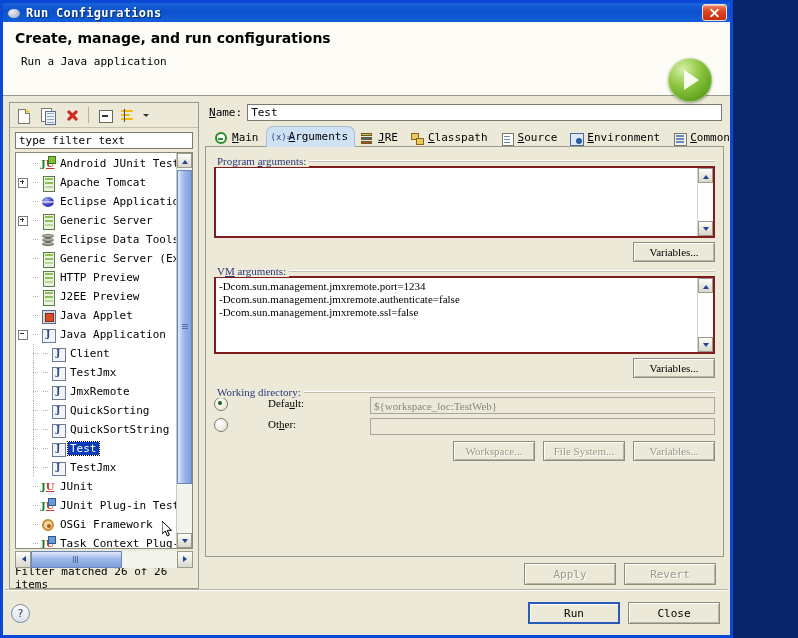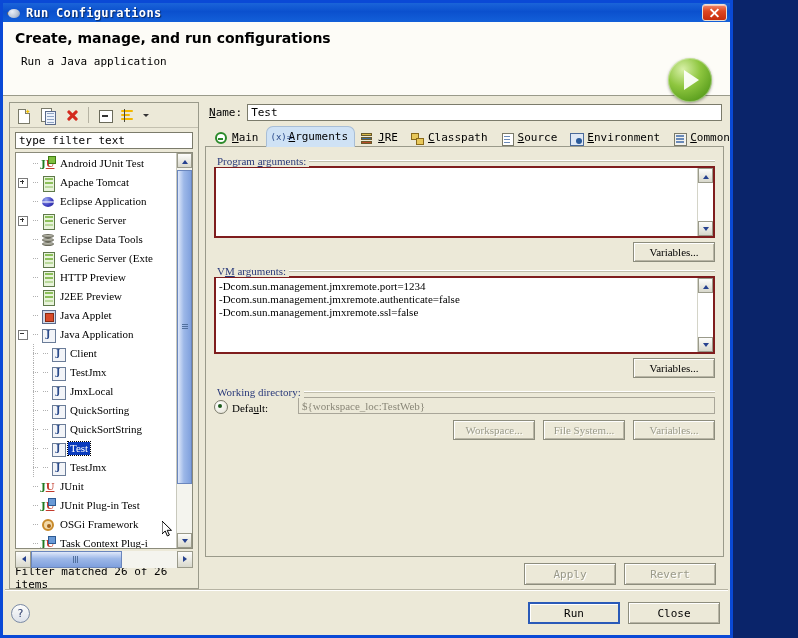--- a/index.html
+++ b/index.html
@@ -149,21 +149,21 @@
   }
   .dots:before{
     content:"";position:absolute;left:4px;top:9px;width:6px;height:1px;
     background:repeating-linear-gradient(to right,#b0b0b0 0 1px,transparent 1px 2px);
   }
   .dots.vert:after{
     content:"";position:absolute;left:4px;top:0;width:1px;height:19px;
     background:repeating-linear-gradient(to bottom,#b0b0b0 0 1px,transparent 1px 2px);
   }
   .ico{width:17px;flex:0 0 17px;height:17px;position:relative;margin-right:2px;}
-  .lbl{padding:0 2px;line-height:13px;font-family:Liberation Serif, serif;}
+  .lbl{padding:0 2px;line-height:13px;}
   .row.sel .lbl{background:#0a3bbd;color:#fff;outline:1px dotted #000;}
 
   
   .i-ju{position:absolute;left:2px;top:3px;font-size:10px;font-weight:bold;line-height:11px;
         font-family:"DejaVu Serif","Liberation Serif",serif;color:#1f7a1f;}
   .i-ju u{color:#c23a2b;}
   .i-badge{position:absolute;right:0px;top:1px;width:6px;height:6px;background:#d06a1a;border:1px solid #8a4410;}
   .i-badge.blue{background:#6a9ad6;border-color:#2d5a93;}
   .i-badge.grn{background:#7fbf3f;border-color:#3f7a15;}
   .i-server{position:absolute;left:4px;top:2px;width:10px;height:14px;background:#e8f3da;border:1px solid #5f7a4a;}
@@ -287,21 +287,21 @@
   .btn-row{display:flex;justify-content:flex-end;margin-top:4px;text-align:right;}
   .btn{
     min-width:82px;height:20px;padding:0 8px;
     background:#ece9d8;border:1px solid #8d8d7d;
     font-family:inherit;font-size:11px;color:#000;cursor:pointer;
     box-shadow:inset 1px 1px 0 #fff,inset -1px -1px 0 #b8b5a5;
     display:flex;align-items:center;justify-content:center;box-sizing:border-box;
   }
   .btn.dis{color:#9a9a8a;text-shadow:1px 1px 0 #fff;cursor:default;}
   .btn.def{border:2px solid #2a5ab8;box-shadow:inset 1px 1px 0 #fff;}
-  .radio-row{display:flex;align-items:flex-end;margin-bottom:4px;}
+  .radio-row{display:flex;align-items:flex-start;margin-bottom:4px;gap:36px;}
   .radio{
     width:12px;height:12px;border-radius:50%;flex:0 0 12px;
     border:1px solid #7b7b6b;background:radial-gradient(circle at 35% 30%,#fff,#e2e0d2);
     position:relative;margin-right:4px;cursor:pointer;
   }
   .radio.on:after{content:"";position:absolute;left:3px;top:3px;width:4px;height:4px;border-radius:50%;background:#1a5a1a;}
   .radio-lbl{font-size:11px;width:66px;flex:0 0 66px;}
   .radio-lbl u{text-decoration:underline;}
   .wd-input{
     flex:1 1 auto;height:17px;border:1px solid #a9a699;background:#ece9d8;
@@ -509,21 +509,21 @@
               </span>
               <span class="lbl">TestJmx</span>
             </div>
             <div class="row">
               <span class="twisty"></span>
               <span class="dots vert"></span>
               <span class="dots"></span>
               <span class="ico">
                 <span class="i-java"></span>
               </span>
-              <span class="lbl">JmxLocal</span>
+              <span class="lbl">JmxRemote</span>
             </div>
             <div class="row">
               <span class="twisty"></span>
               <span class="dots vert"></span>
               <span class="dots"></span>
               <span class="ico">
                 <span class="i-java"></span>
               </span>
               <span class="lbl">QuickSorting</span>
             </div>
@@ -714,20 +714,25 @@
         <div class="group" style="margin-top:5px;">
           <div class="grp-label">Working directory:</div>
           <div class="grp-line"></div>
 
           <div class="radio-row">
             <div class="radio on"></div>
             <div class="radio-lbl">Defa<u>u</u>lt:</div>
             <input class="wd-input" readonly="" value="${workspace_loc:TestWeb}" style="">
           </div>
 
+          <div class="radio-row">
+            <div class="radio"></div>
+            <div class="radio-lbl">Ot<u>h</u>er:</div>
+            <input class="wd-input empty" value="" style="">
+          </div>
 
           <div class="btn-row" style="gap:8px;margin-top:6px;">
             <div class="btn dis">
               <span>Workspace...</span>
             </div>
             <div class="btn dis">
               <span>File System...</span>
             </div>
             <div class="btn dis">
               <span>Variables...</span>

